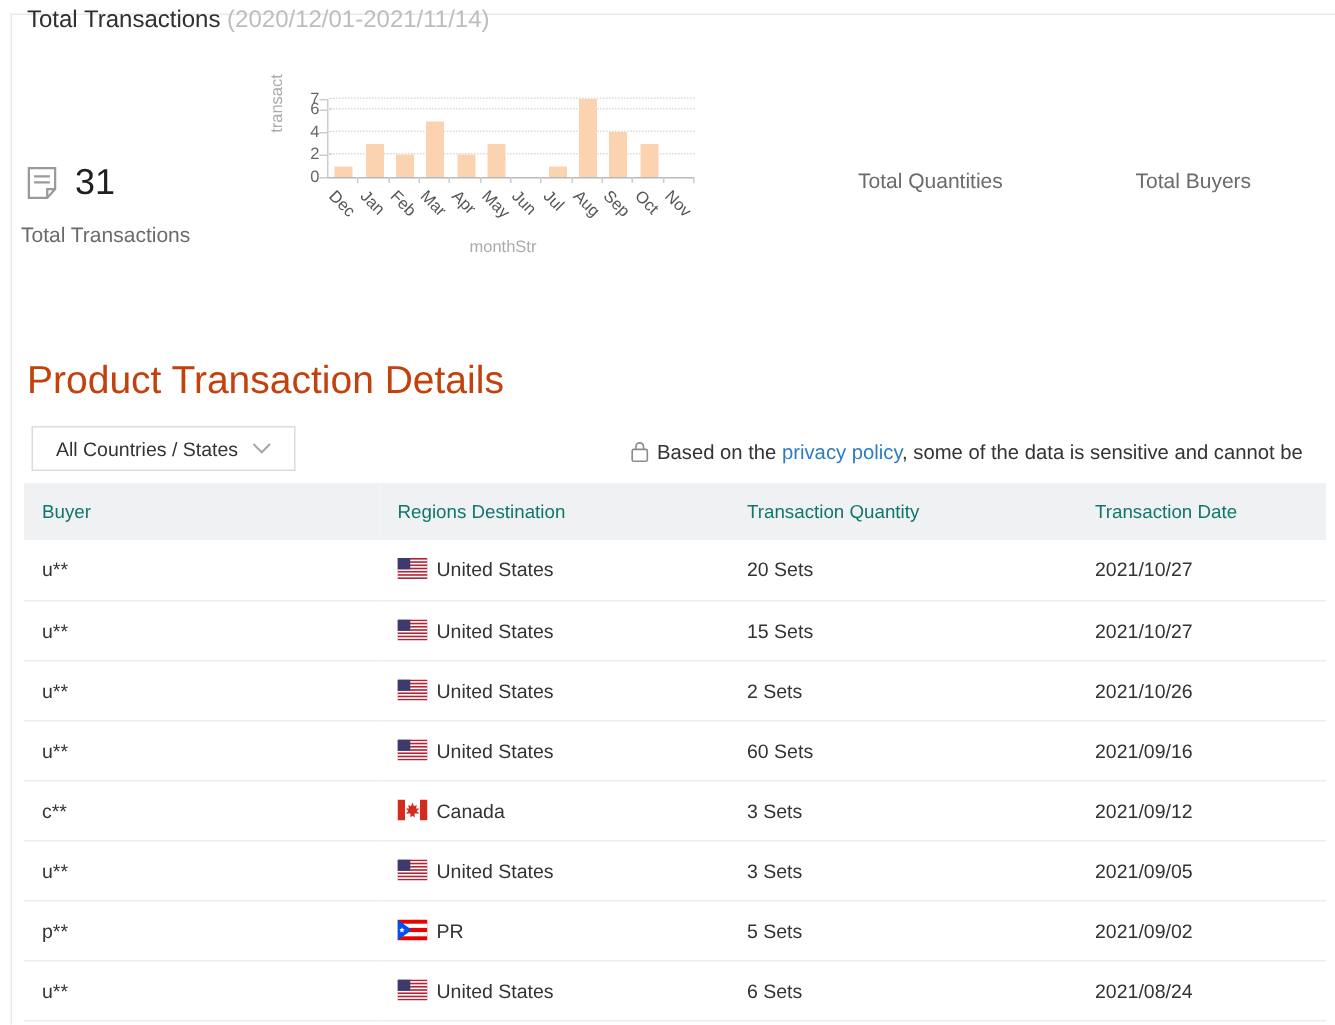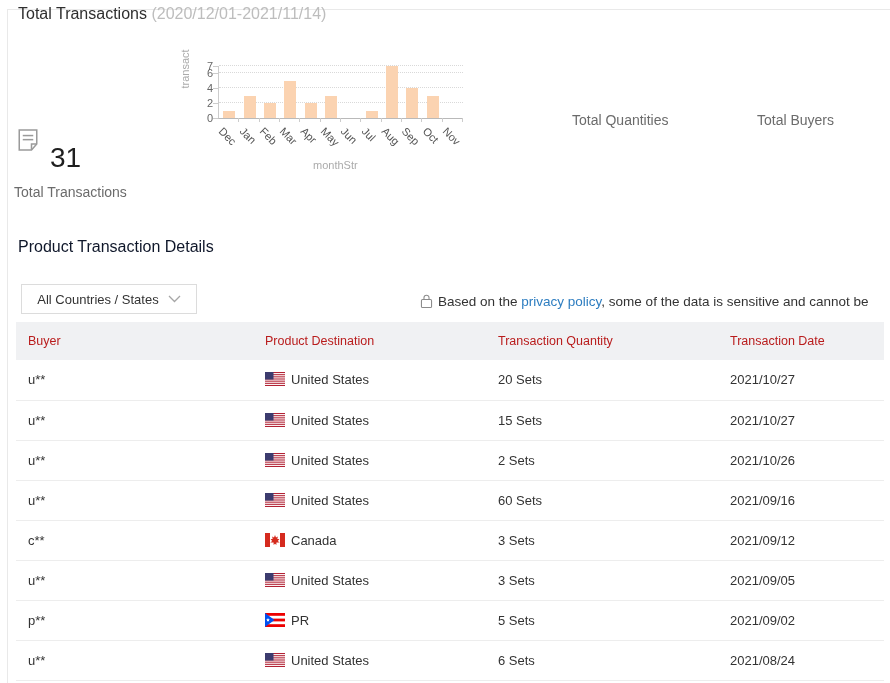--- a/index.html
+++ b/index.html
@@ -6,25 +6,25 @@
   body{
     width:890px;height:683px;position:relative;overflow:hidden;
     background:#fff;font-family:"Liberation Sans",sans-serif;
     -webkit-font-smoothing:antialiased;
   }
   .frame{position:absolute;left:7px;top:9px;right:0;bottom:0;
     border-left:1px solid #e9e9e9;border-top:1px solid #e9e9e9;pointer-events:none;}
   
   .page-title{position:absolute;left:18px;top:5px;font-size:16px;color:#2f2f2f;}
   .page-title .date{color:#bdbdbd;}
-  .section-title{position:absolute;left:18px;top:238px;font-size:16px;color:#0f172a;}
+  .section-title{position:absolute;left:18px;top:238px;font-size:26px;color:#c2410c;}
   
   .stat{position:absolute;}
   .stat-top{display:flex;align-items:center;gap:8px;}
-  .stat-value{font-size:28px;line-height:36px;color:#1f1f1f;margin-top:36px;}
+  .stat-value{font-size:24px;line-height:36px;color:#1f1f1f;}
   .stat-label{margin-top:8px;font-size:14px;color:#6b6b6b;}
   .stat-icon svg{display:block;}
   
   .chart{position:absolute;left:175px;top:40px;width:310px;height:140px;font-size:11px;}
   .chart-plot{position:absolute;left:43px;top:26px;width:244px;height:52px;
     border-left:1px solid #ccc;border-bottom:1px solid #b9b9b9;}
   .gridline{position:absolute;left:0;width:100%;height:0;border-top:1px dotted #d9d9d9;}
   .bar{position:absolute;bottom:0;width:12px;background:#fbd3b1;}
   .xtick{position:absolute;top:100%;width:1px;height:4px;background:#ccc;}
   .ytickmark{position:absolute;height:1px;width:5px;background:#ccc;left:38px;}
@@ -38,21 +38,21 @@
     border:1px solid #dcdcdc;background:#fff;display:flex;align-items:center;justify-content:center;
     gap:9px;font-size:13px;color:#333;cursor:pointer;}
   
   .privacy{position:absolute;left:420px;top:293px;width:450px;overflow:hidden;white-space:nowrap;
     font-size:13.5px;color:#333;line-height:18px;}
   .privacy .lock{display:inline-block;vertical-align:-3px;margin-right:5px;}
   .privacy a{color:#2d7dc0;text-decoration:none;}
   
   table{position:absolute;left:16px;top:322px;width:868px;border-collapse:collapse;table-layout:fixed;}
   thead tr{background:#f0f1f3;height:38px;}
-  th{font-weight:normal;font-size:12.5px;text-align:left;padding:0 0 0 12px;color:#b91c1c;}
+  th{font-weight:normal;font-size:12.5px;text-align:left;padding:0 0 0 12px;color:#0f766e;}
   tbody tr{height:40px;border-bottom:1px solid #ededed;}
   td{font-size:13px;color:#333;padding:0 0 0 12px;vertical-align:middle;}
   .flag{display:inline-block;width:20px;height:14px;vertical-align:-2px;margin-right:6px;}
   .flag svg{display:block;}
 </style>
 </head>
 <body>
 
 <div class="frame"></div>
 
@@ -162,21 +162,21 @@
 <table>
   <colgroup>
       <col style="width:237px">
       <col style="width:233px">
       <col style="width:232px">
       <col>
     </colgroup>
   <thead>
     <tr>
       <th>Buyer</th>
-      <th>Product Destination</th>
+      <th>Regions Destination</th>
       <th>Transaction Quantity</th>
       <th>Transaction Date</th>
     </tr>
   </thead>
   <tbody>
   <tr>
     <td>u**</td>
     <td><span class="flag"><svg width="20" height="14" viewBox="0 0 20 14">
               <rect width="20" height="14" fill="#b22234"></rect>
               <g fill="#fff">

